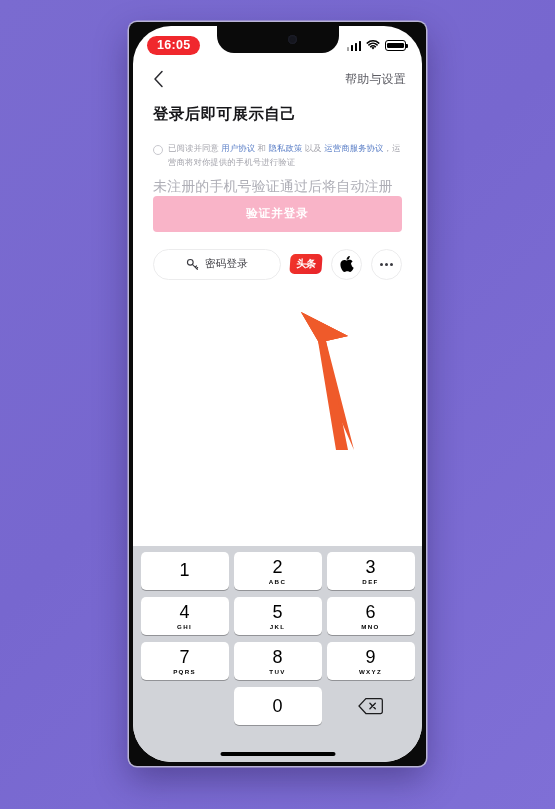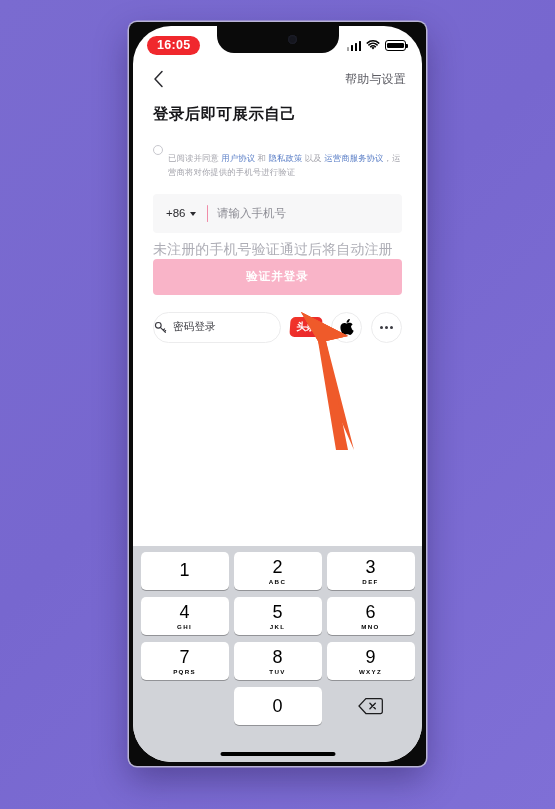--- a/index.html
+++ b/index.html
@@ -110,21 +110,20 @@
   }
   #agreement-row { display: flex; gap: 5px; align-items: flex-start; }
   #agreement-checkbox {
     width: 10px; height: 10px; min-width: 10px;
     border: 1px solid #c8c8ce; border-radius: 50%;
     margin-top: 2.5px; cursor: pointer; background: #fff;
   }
   #agreement-text {
     font-size: 8.4px; line-height: 1.65; color: #a5a5ad;
     letter-spacing: .1px;
-    margin-top: 10px;
   }
   #agreement-text .lnk { color: #5b7fc7; cursor: pointer; }
 
   #phone-input-wrap {
     margin-top: 14px;
     height: 39px;
     background: #f7f7f8;
     border-radius: 4px;
     display: flex; align-items: center;
     padding: 0 13px;
@@ -165,21 +164,21 @@
   }
 
   #alt-login-row {
     margin-top: 17px;
     display: flex; align-items: center; gap: 9px;
   }
   #password-login-btn {
     flex: 1; height: 31px;
     border: 1px solid #ececed; border-radius: 16px;
     background: #fff;
-    display: flex; align-items: center; gap: 6px;
+    display: flex; align-items: center; justify-content: center; gap: 6px;
     cursor: pointer;
   }
   #password-login-btn .label { font-size: 10.5px; color: #3a3a40; letter-spacing: .2px; }
 
   .round-icon-btn {
     width: 31px; height: 31px; min-width: 31px;
     border: 1px solid #ececed; border-radius: 50%;
     background: #fff;
     display: flex; align-items: center; justify-content: center;
     cursor: pointer;
@@ -286,28 +285,20 @@
 
       <div id="login-title">登录后即可展示自己</div>
 
       <div id="agreement-row">
         <div id="agreement-checkbox"></div>
         <div id="agreement-text">
           <span>已阅读并同意 </span><span class="lnk">用户协议</span><span> 和 </span><span class="lnk">隐私政策</span><span> 以及 </span><span class="lnk">运营商服务协议</span><span>，运营商将对你提供的手机号进行验证</span>
         </div>
       </div>
 
-      <div id="phone-input-wrap">
-        <div id="country-code">
-          <span>+86</span>
-          <span class="caret"></span>
-        </div>
-        <div id="caret-bar"></div>
-        <input id="phone-input" type="text" placeholder="请输入手机号" style="">
-      </div>
 
       <div id="register-hint">未注册的手机号验证通过后将自动注册</div>
 
       <button id="verify-login-btn">验证并登录</button>
 
       <div id="alt-login-row">
 
         <div id="password-login-btn">
           <svg width="13" height="13" viewBox="0 0 16 16">
             <circle cx="5.3" cy="5.3" r="3.5" stroke="#3a3a40" stroke-width="1.4" fill="none"></circle>

